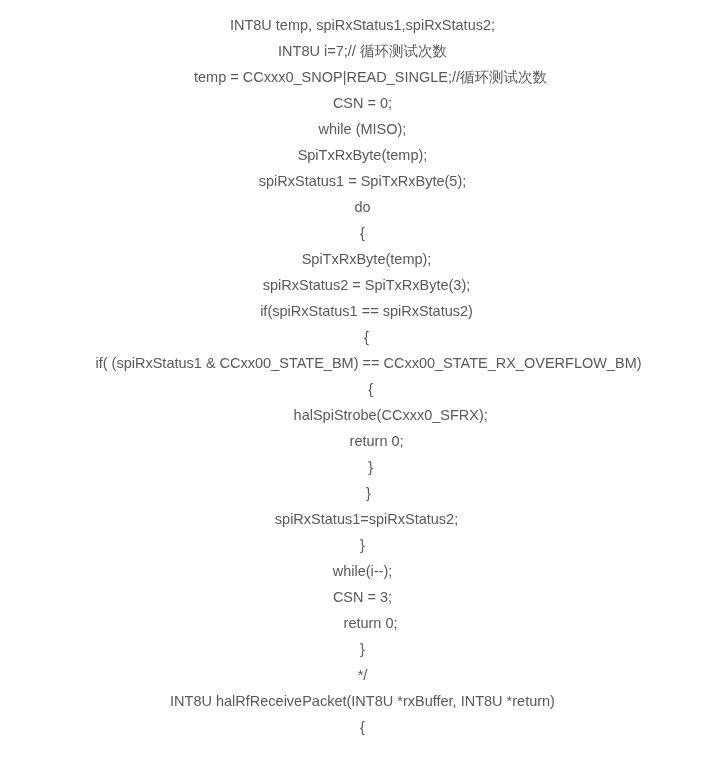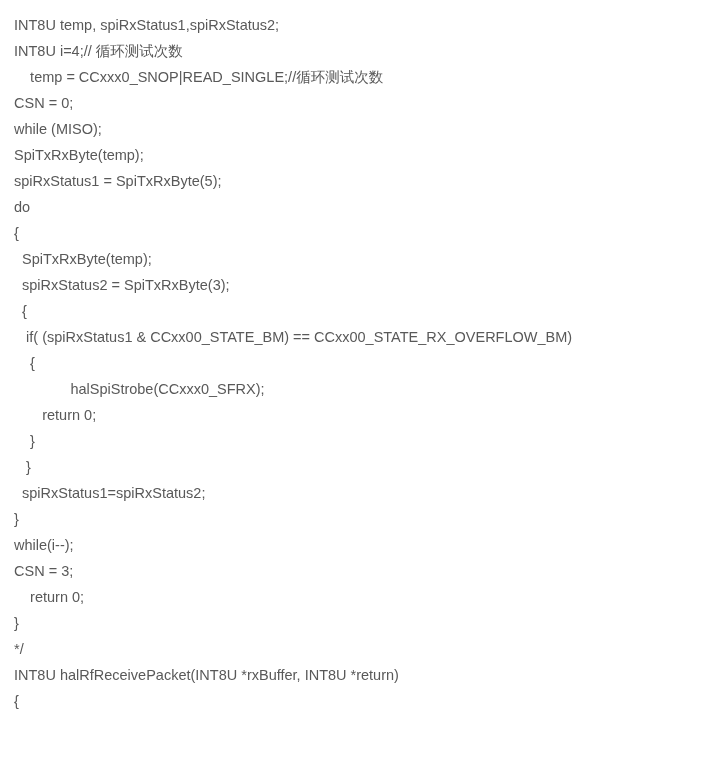--- a/index.html
+++ b/index.html
@@ -9,37 +9,39 @@
     font-family: "Microsoft YaHei", "Segoe UI", Tahoma, Arial, sans-serif;
     font-size: 14.5px;
     line-height: 26px;
     color: #595959;
     width: 725px;
     box-sizing: border-box;
   }
   .row {
     white-space: pre;
     overflow: hidden;
+    text-align: center;
   }
 </style>
 </head>
 <body>
 
 <div>
   <div class="row">INT8U temp, spiRxStatus1,spiRxStatus2;</div>
-  <div class="row">INT8U i=4;// 循环测试次数</div>
+  <div class="row">INT8U i=7;// 循环测试次数</div>
   <div class="row">    temp = CCxxx0_SNOP|READ_SINGLE;//循环测试次数</div>
   <div class="row">CSN = 0;</div>
   <div class="row">while (MISO);</div>
   <div class="row">SpiTxRxByte(temp);</div>
   <div class="row">spiRxStatus1 = SpiTxRxByte(5);</div>
   <div class="row">do</div>
   <div class="row">{</div>
   <div class="row">  SpiTxRxByte(temp);</div>
   <div class="row">  spiRxStatus2 = SpiTxRxByte(3);</div>
+  <div class="row">  if(spiRxStatus1 == spiRxStatus2)</div>
   <div class="row">  {</div>
   <div class="row">   if( (spiRxStatus1 &amp; CCxx00_STATE_BM) == CCxx00_STATE_RX_OVERFLOW_BM)</div>
   <div class="row">    {</div>
   <div class="row">              halSpiStrobe(CCxxx0_SFRX);</div>
   <div class="row">       return 0;</div>
   <div class="row">    }</div>
   <div class="row">   }</div>
   <div class="row">  spiRxStatus1=spiRxStatus2;</div>
   <div class="row">}</div>
   <div class="row">while(i--);</div>

